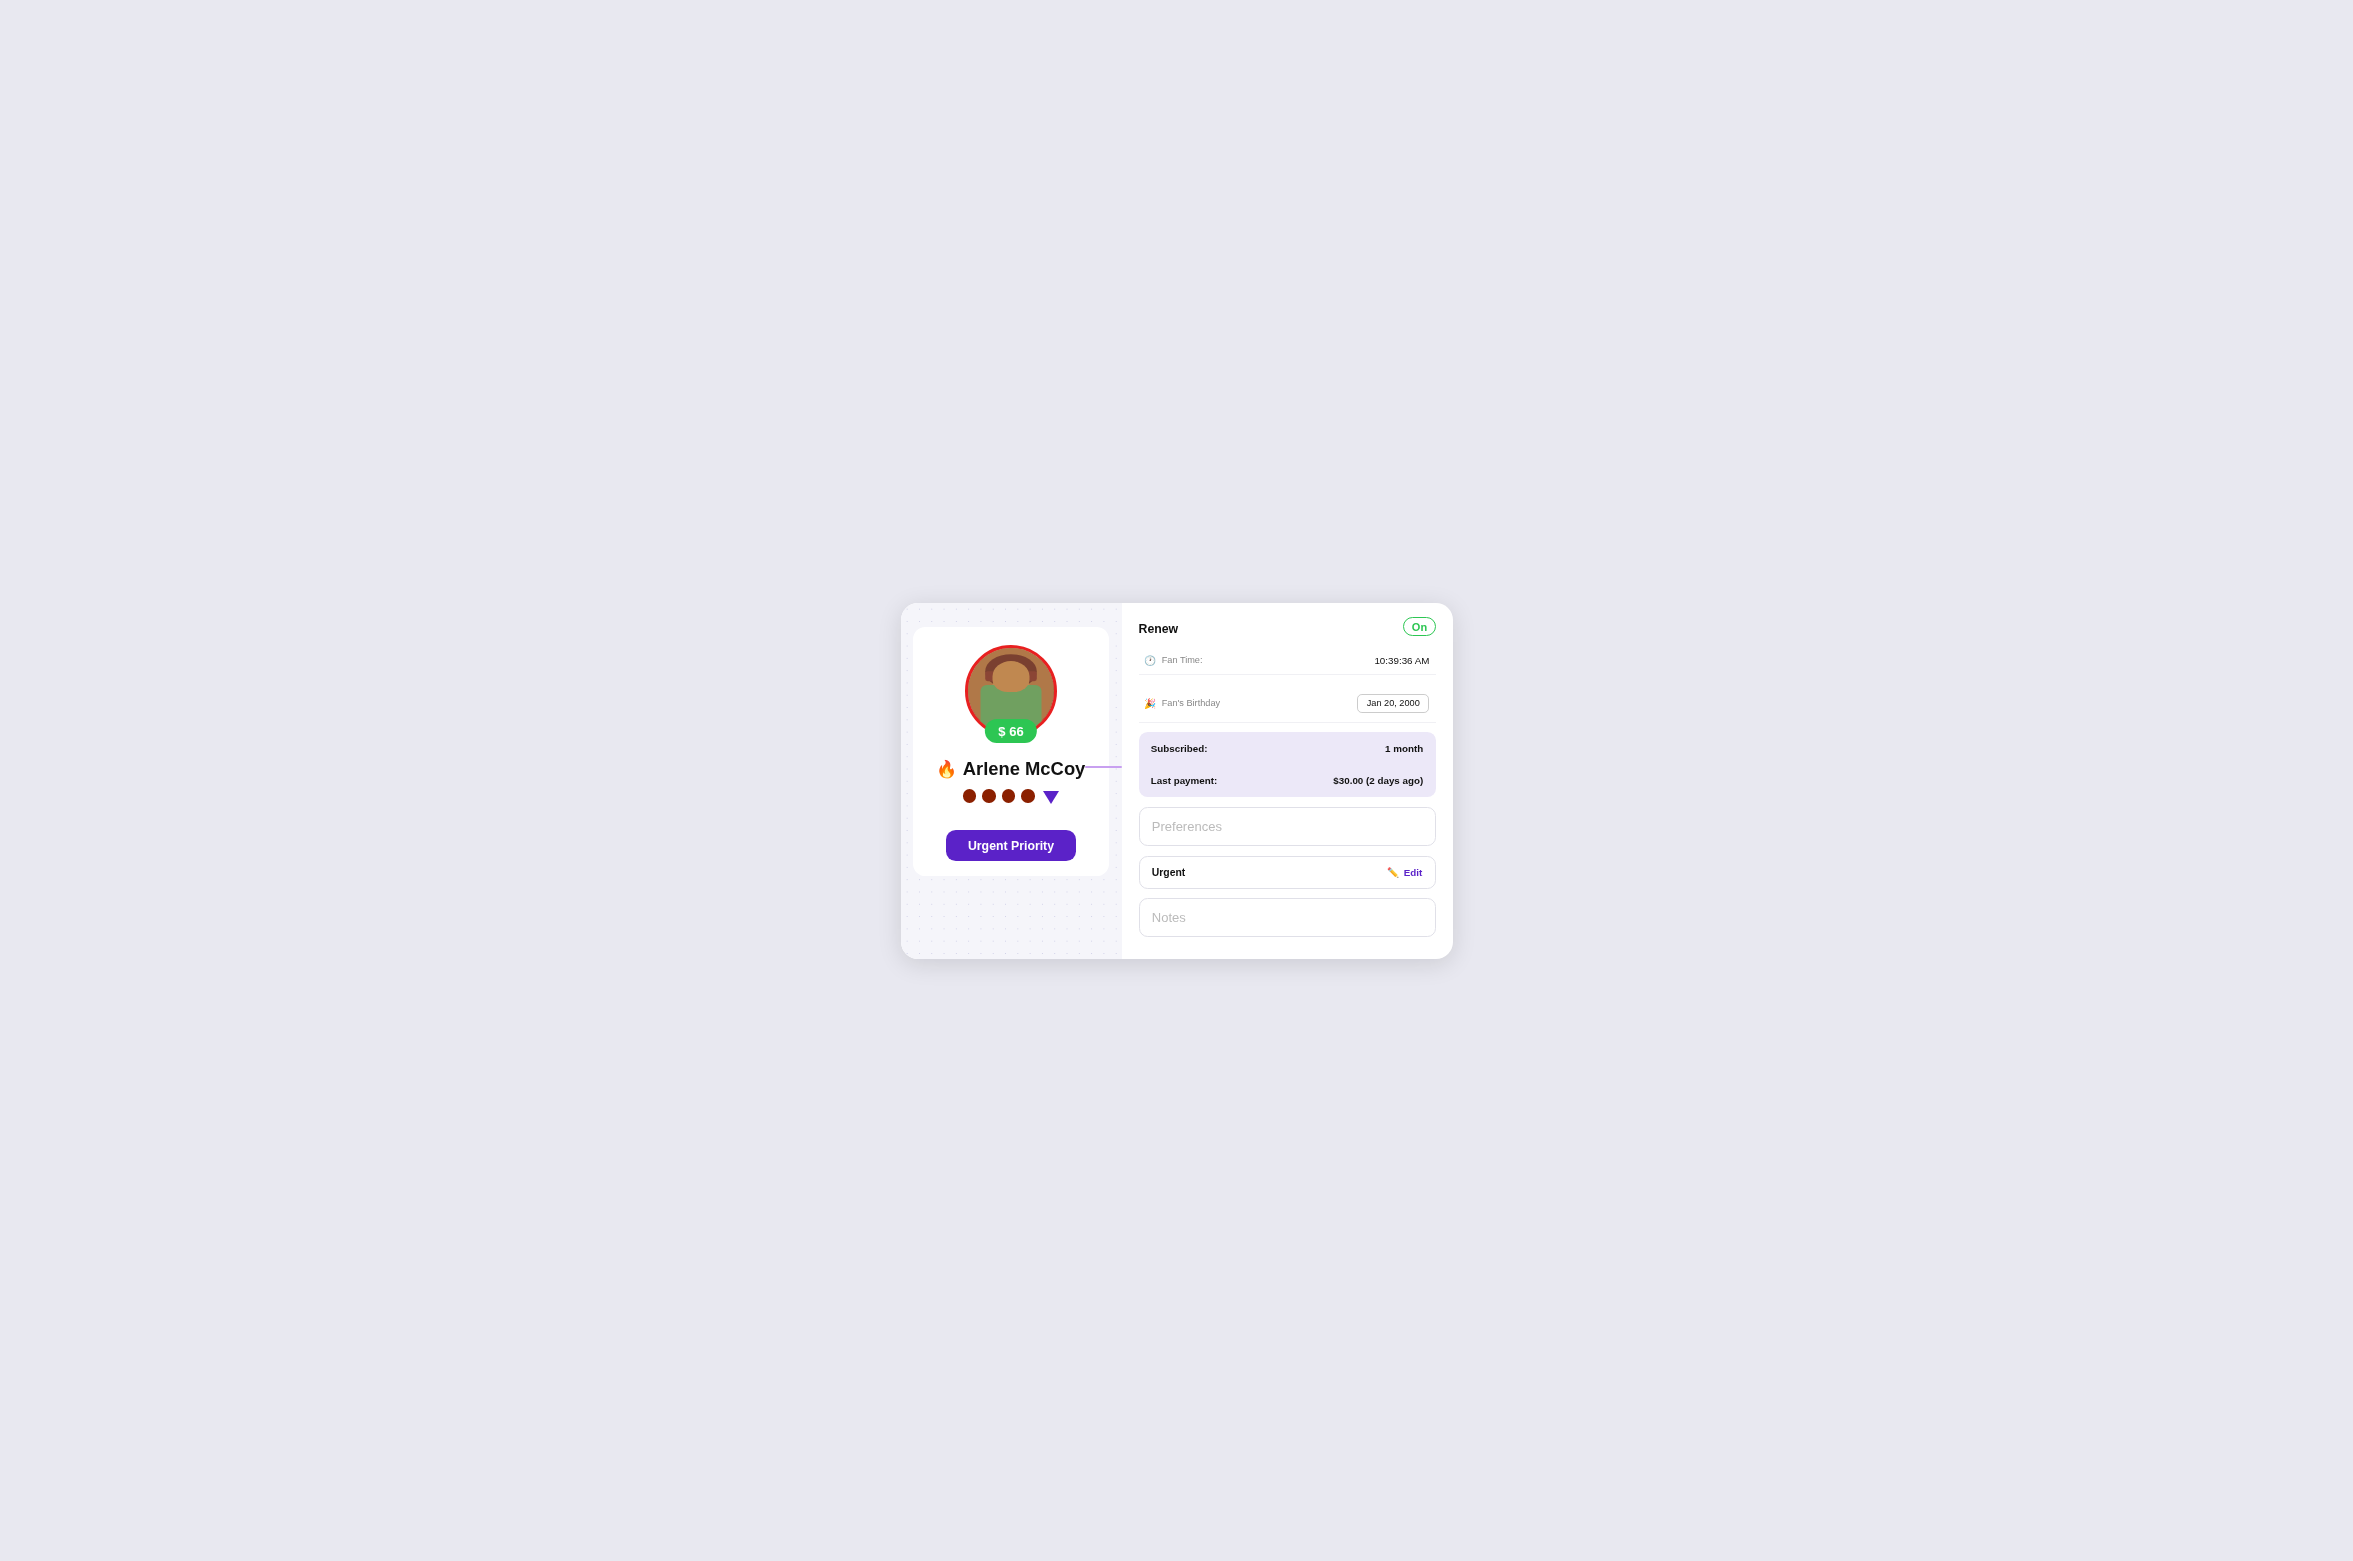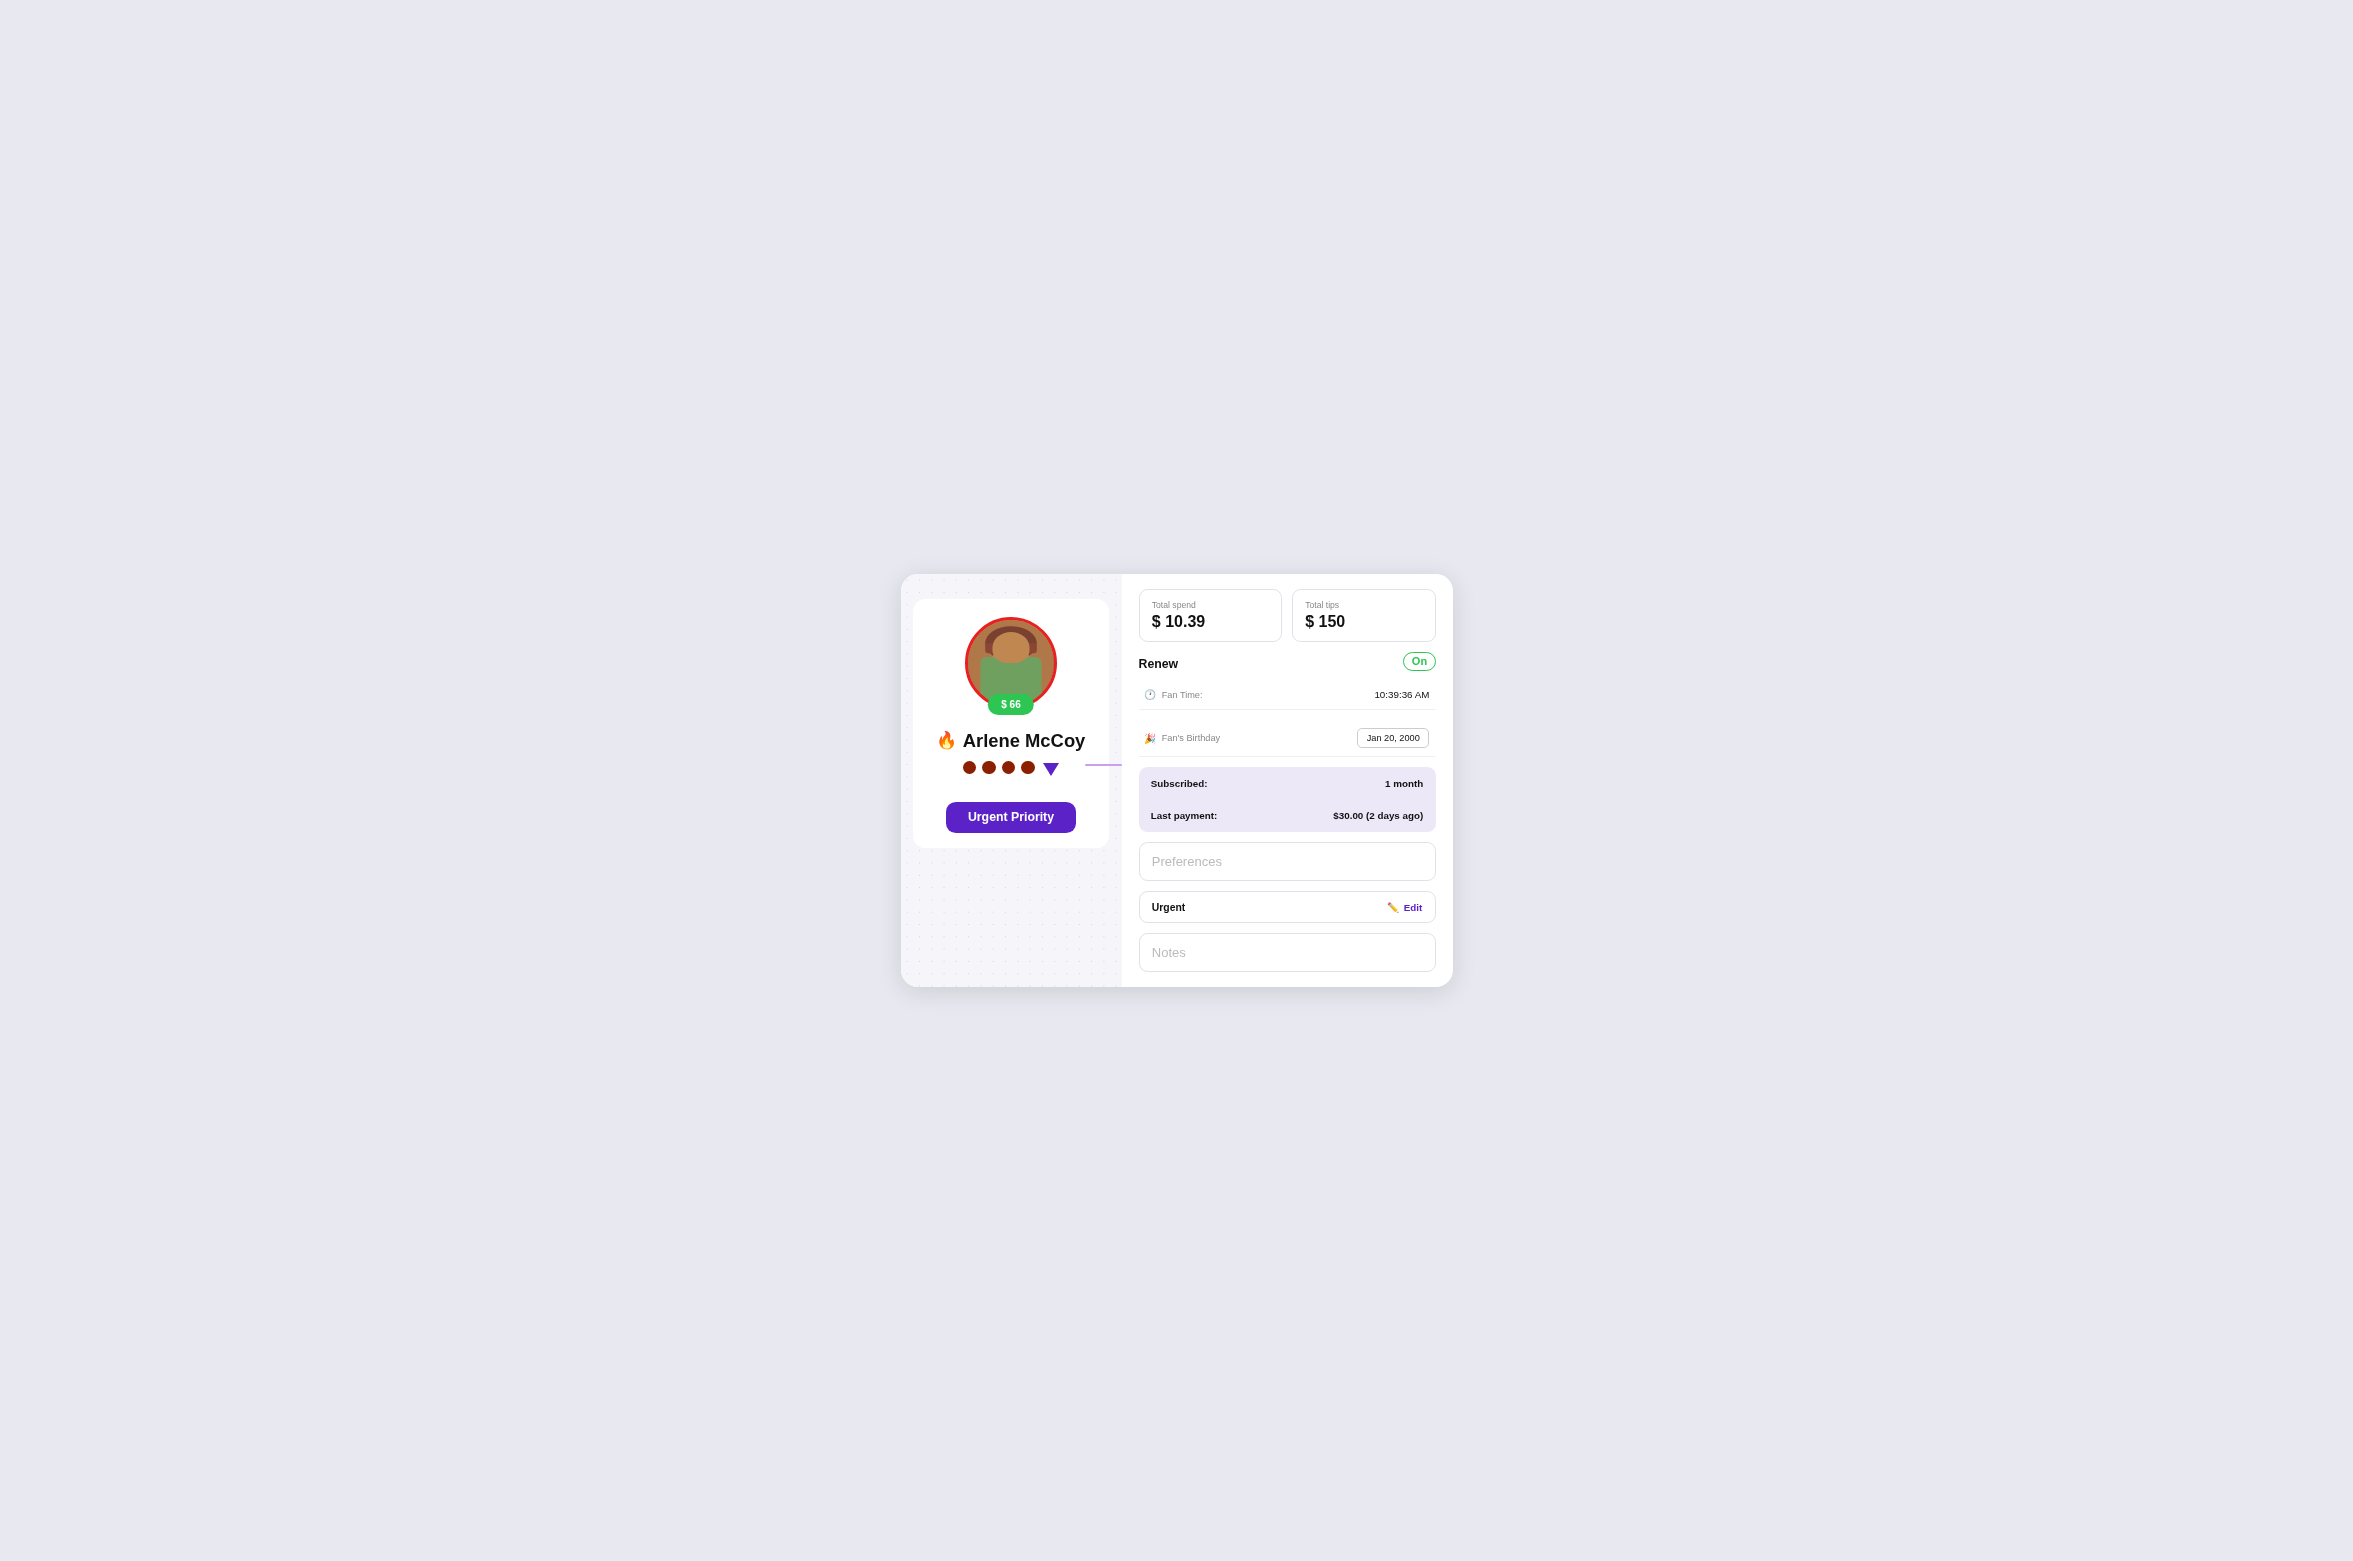--- a/index.html
+++ b/index.html
@@ -95,21 +95,21 @@
       border-radius: 50% 50% 40% 40%;
     }
 
     .price-badge {
       position: absolute;
       bottom: -6.1px;
       left: 50%;
       transform: translateX(-50%);
       background: #2dc653;
       color: white;
-      font-size: 10px;
+      font-size: 13px;
       font-weight: 700;
       padding: 4.9px 13.5px;
       border-radius: 18.4px;
       white-space: nowrap;
     }
 
     .fan-name-row {
       display: flex;
       align-items: center;
       gap: 4.9px;
@@ -380,30 +380,20 @@
       </div>
 
       <div class="urgent-badge">Urgent Priority</div>
 
     </div>
     <div class="center-divider"></div>
   </div>
 
   <div class="right-panel">
 
-    <div class="stats-row">
-      <div class="stat-card">
-        <div class="stat-label">Total spend</div>
-        <div class="stat-value">$ 10.39</div>
-      </div>
-      <div class="stat-card">
-        <div class="stat-label">Total tips</div>
-        <div class="stat-value">$ 150</div>
-      </div>
-    </div>
 
     <div class="renew-row">
       <span class="renew-label">Renew</span>
       <span class="on-badge">On</span>
     </div>
 
     <div class="info-row">
       <div class="info-left">
         <span class="clock-icon">🕐</span>
         <span>Fan Time:</span>

